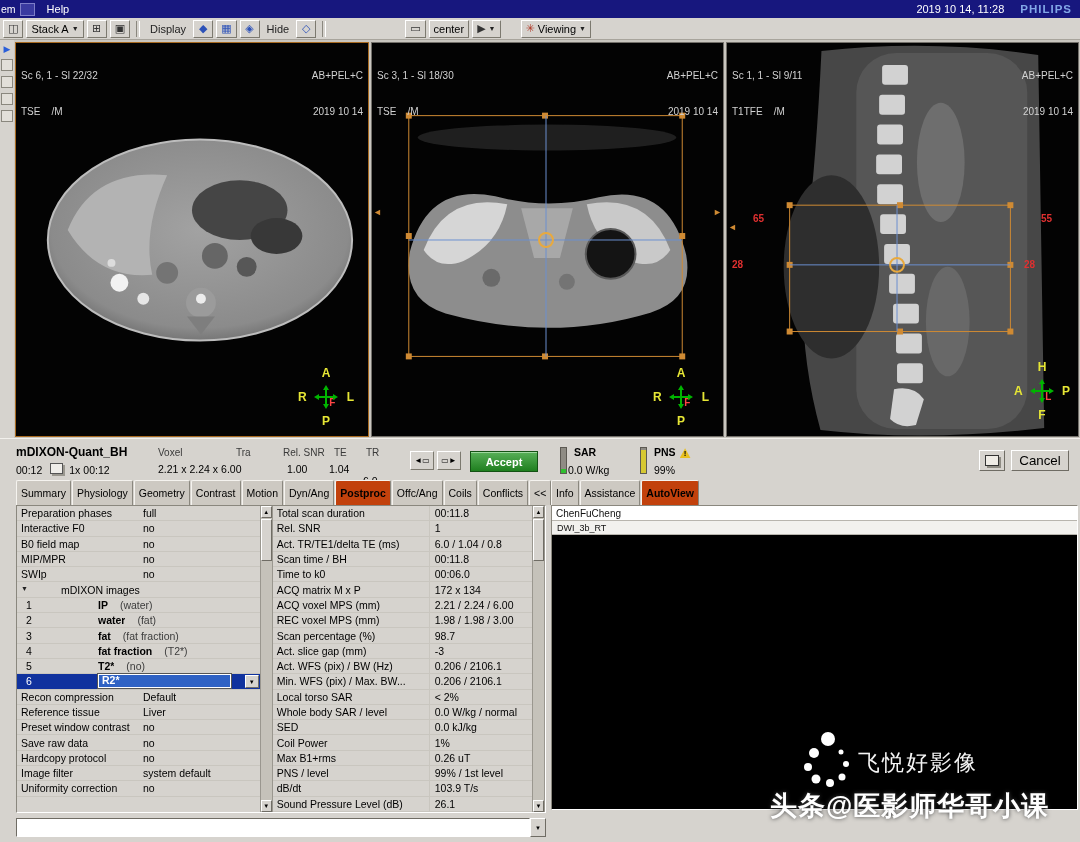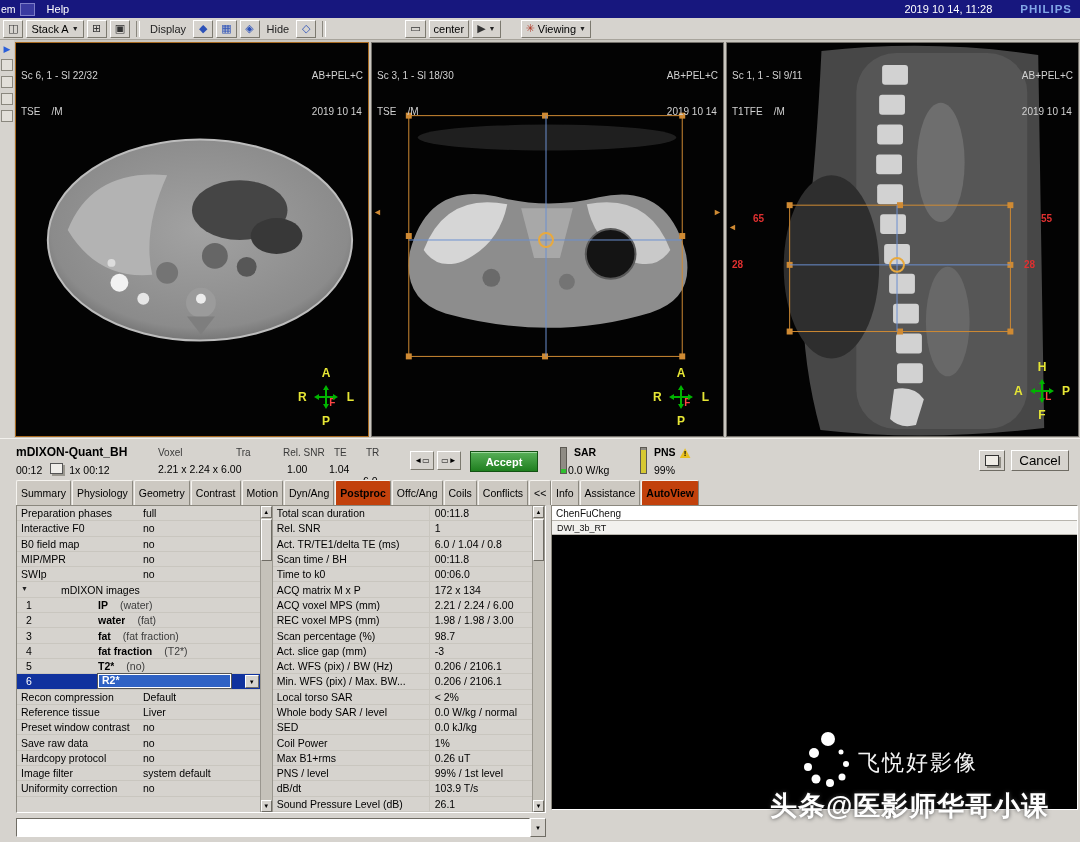--- a/index.html
+++ b/index.html
@@ -4,42 +4,42 @@
 <style>
   html,body{margin:0;padding:0}
   body{font-family:"Liberation Sans","DejaVu Sans",sans-serif;background:#6e6e6e}
   .screen{position:relative;width:1080px;height:842px;background:#d6d3ce;overflow:hidden;font-size:11px;color:#000}
 
   
   .menubar{position:absolute;top:0;left:0;width:100%;height:18px;background:#17177e;color:#fff;display:flex;align-items:center;box-sizing:border-box}
   .mb-frag{padding:0 2px 0 1px;font-size:10.5px}
   .mb-ico{width:13px;height:11px;background:#3a3aa0;border:1px solid #7d7dc8;margin:0 4px 0 2px}
   .mb-item{padding:0 8px;font-size:11px}
-  .mb-right{margin-left:auto;display:flex;align-items:center;gap:28px;padding-right:8px}
+  .mb-right{margin-left:auto;display:flex;align-items:center;gap:16px;padding-right:8px}
   .brand{color:#82a7e8;font-weight:bold;letter-spacing:1px;font-size:11.5px}
 
   
   .toolbar{position:absolute;top:18px;left:0;width:100%;height:22px;background:#d6d3ce;display:flex;align-items:center;gap:3px;padding:0 3px;border-bottom:1px solid #a8a49c;box-sizing:border-box}
   .tbtn{height:18px;min-width:20px;display:inline-flex;align-items:center;justify-content:center;gap:3px;padding:0 4px;background:#d6d3ce;border-top:1px solid #fff;border-left:1px solid #fff;border-right:1px solid #7c796f;border-bottom:1px solid #7c796f;font-size:11px;box-sizing:border-box}
   .tlabel{padding:0 4px;color:#222}
   .tsep{width:2px;height:16px;border-left:1px solid #8a877e;border-right:1px solid #fff;margin:0 3px}
   .arr{font-size:7px;color:#222}
   .ico-blue{color:#2d52b8}.ico-red{color:#b03a28}.ico-dark{color:#333}
 
   
   .viewrow{position:absolute;top:40px;left:0;width:1080px;height:398px;background:#c9c6bf}
   .rail{position:absolute;left:0;top:0;width:14px;height:398px;background:#d6d3ce;display:flex;flex-direction:column;align-items:center;gap:5px;padding-top:5px;box-sizing:border-box}
   .rarrow{color:#2b5fd9;font-size:9px;line-height:9px}
   .rsq{width:10px;height:10px;border:1px solid #8a877e;background:#e2dfd9}
   .vp{position:absolute;top:2px;height:395px;background:#030303;border:1px solid #73706a;box-sizing:border-box;overflow:hidden}
   .vp.active{border-color:#a86a20}
   .vp1{left:15px;width:354px}.vp2{left:371px;width:353px}.vp3{left:726px;width:353px}
   .mri{position:absolute;left:0;top:0;width:100%;height:100%}
   .vp-tl{position:absolute;top:3px;left:5px;color:#d2d2d2;font-size:10px;line-height:12px;white-space:pre}
-  .vp-tr{position:absolute;top:3px;right:5px;color:#d2d2d2;font-size:10px;line-height:12px;text-align:left;white-space:pre}
+  .vp-tr{position:absolute;top:3px;right:5px;color:#d2d2d2;font-size:10px;line-height:12px;text-align:right;white-space:pre}
   .chev{position:absolute;color:#cf8a33;font-size:9px;line-height:9px}
   .compass{position:absolute;width:56px;height:62px;font-weight:bold;font-size:12px;color:#e6e635}
   .vp1 .compass,.vp2 .compass{right:14px;bottom:8px}
   .vp3 .compass{right:8px;bottom:14px}
   .c-t{position:absolute;top:0;left:50%;transform:translateX(-50%)}
   .c-b{position:absolute;bottom:0;left:50%;transform:translateX(-50%)}
   .c-l{position:absolute;left:0;top:50%;transform:translateY(-50%)}
   .c-r{position:absolute;right:0;top:50%;transform:translateY(-50%)}
   .c-c{position:absolute;left:56%;top:50%;color:#ff4545;font-size:10px}
   .c-x{position:absolute;left:50%;top:50%;transform:translate(-50%,-50%)}

